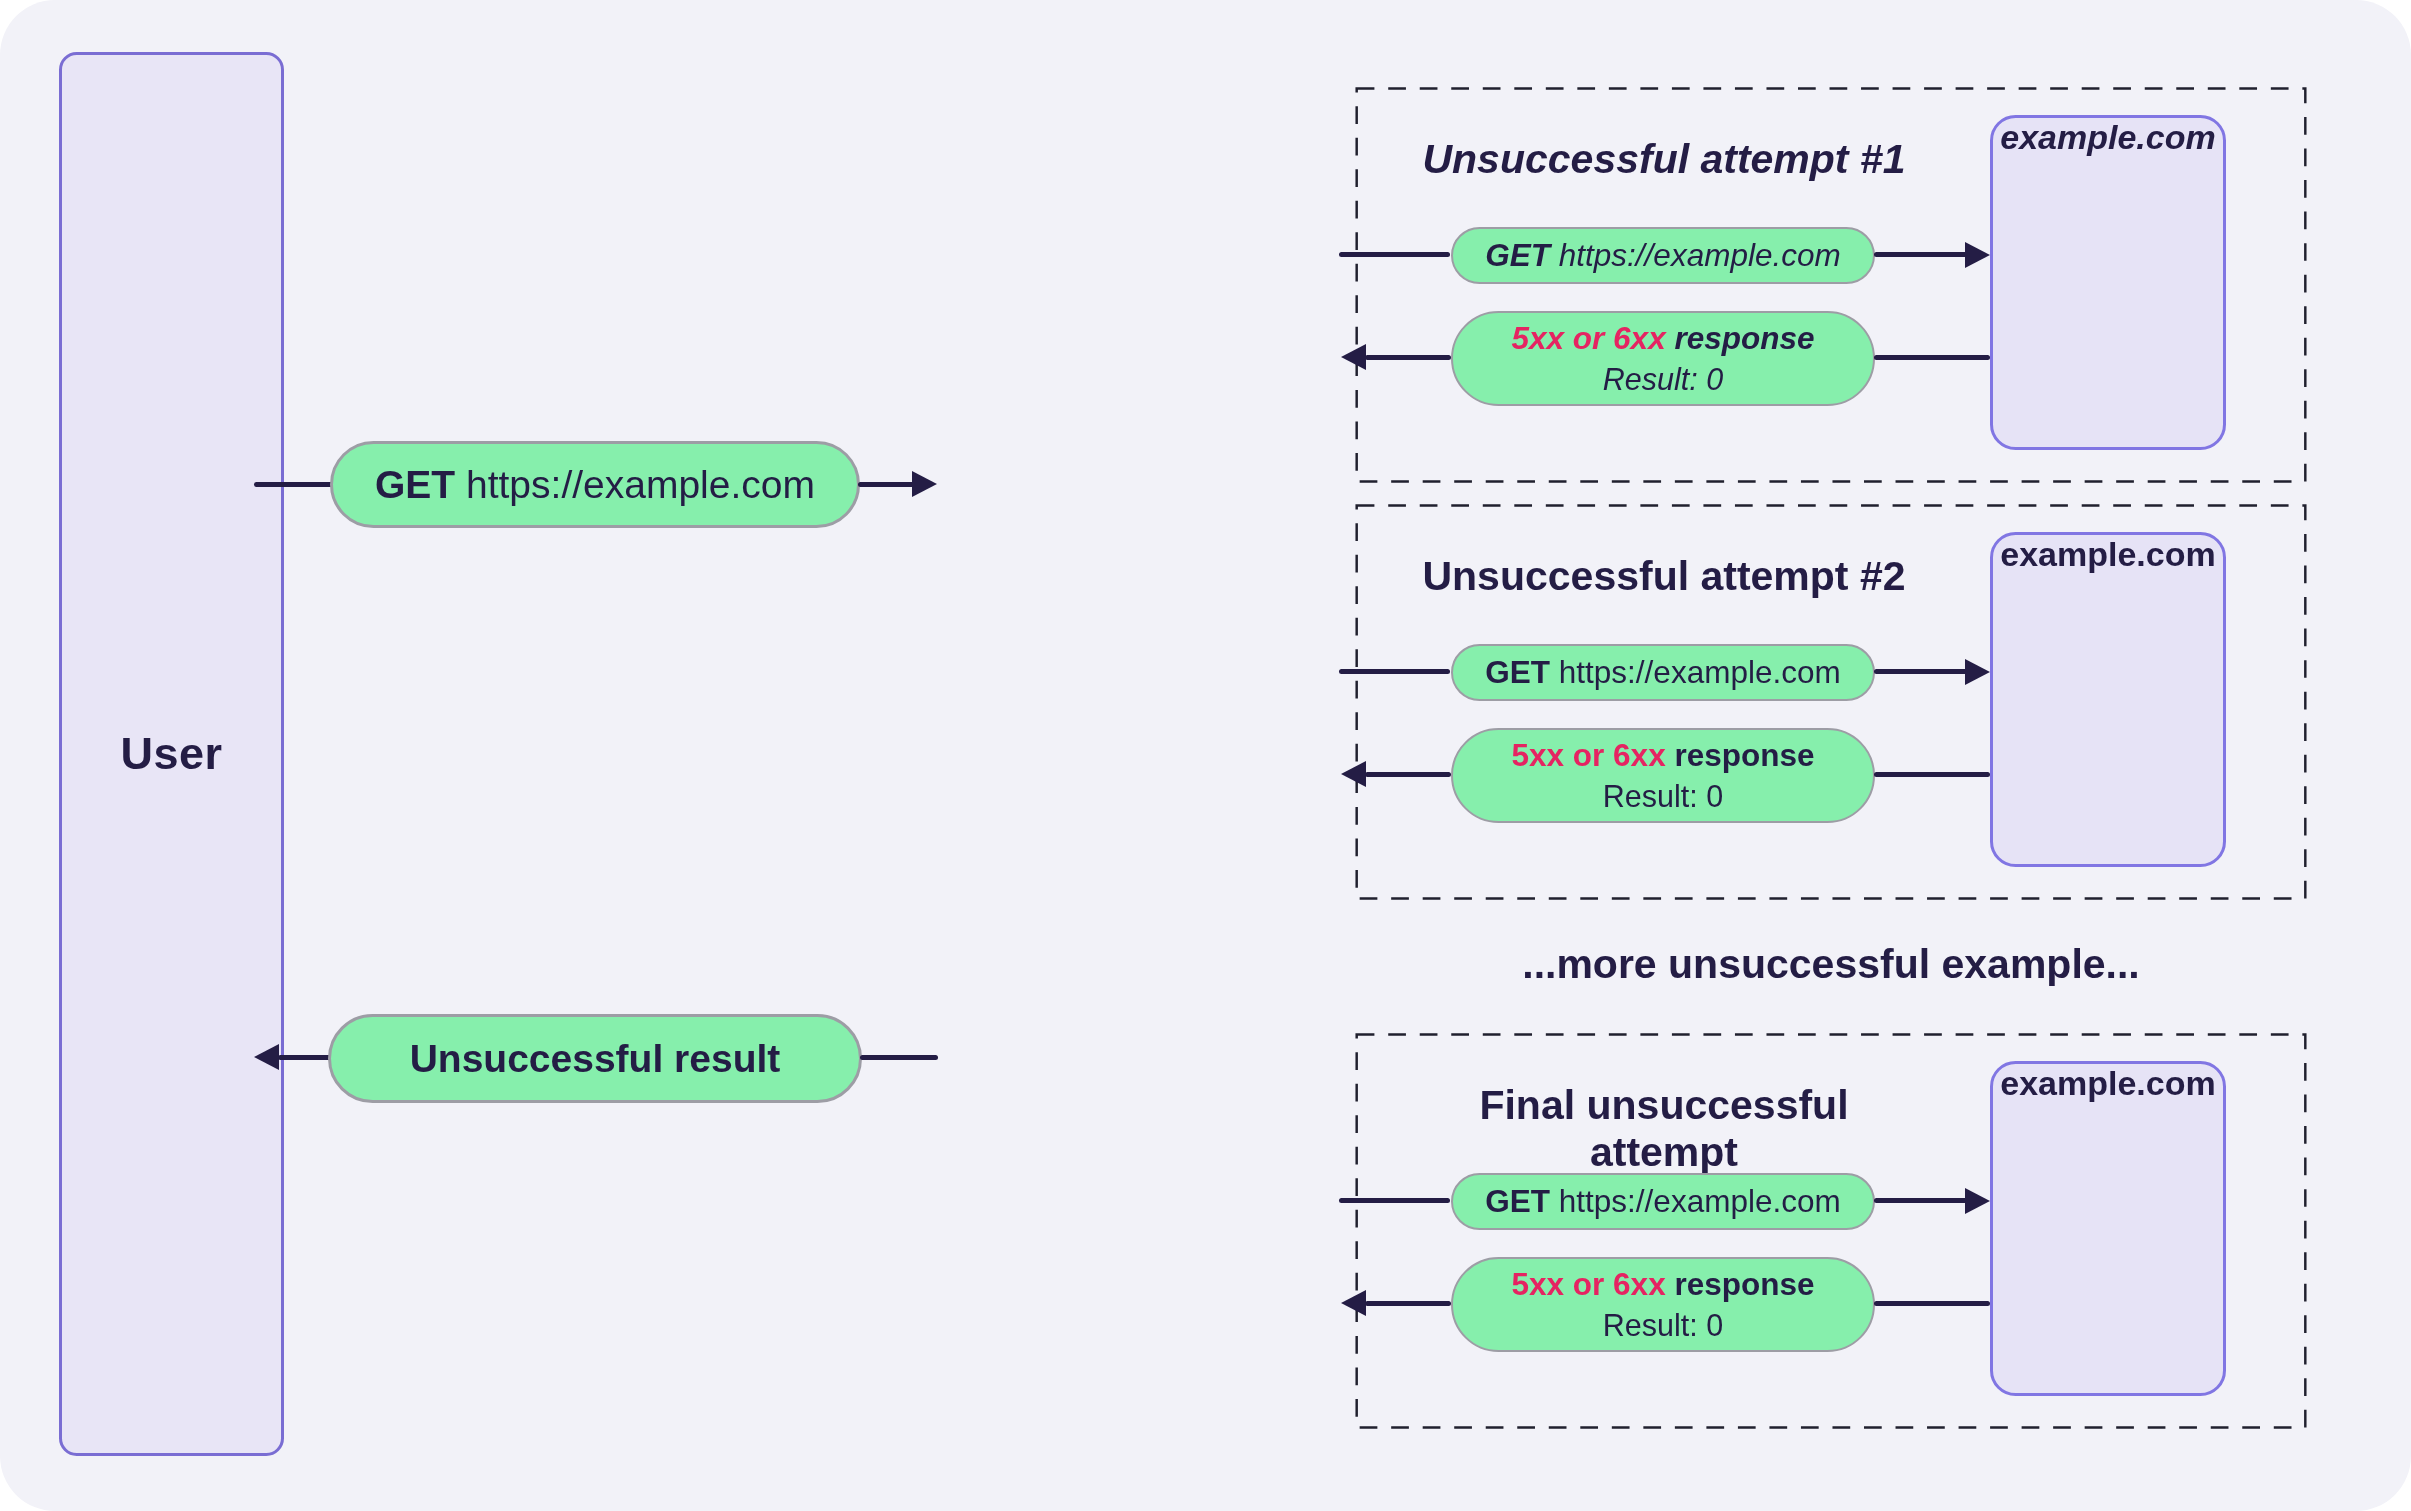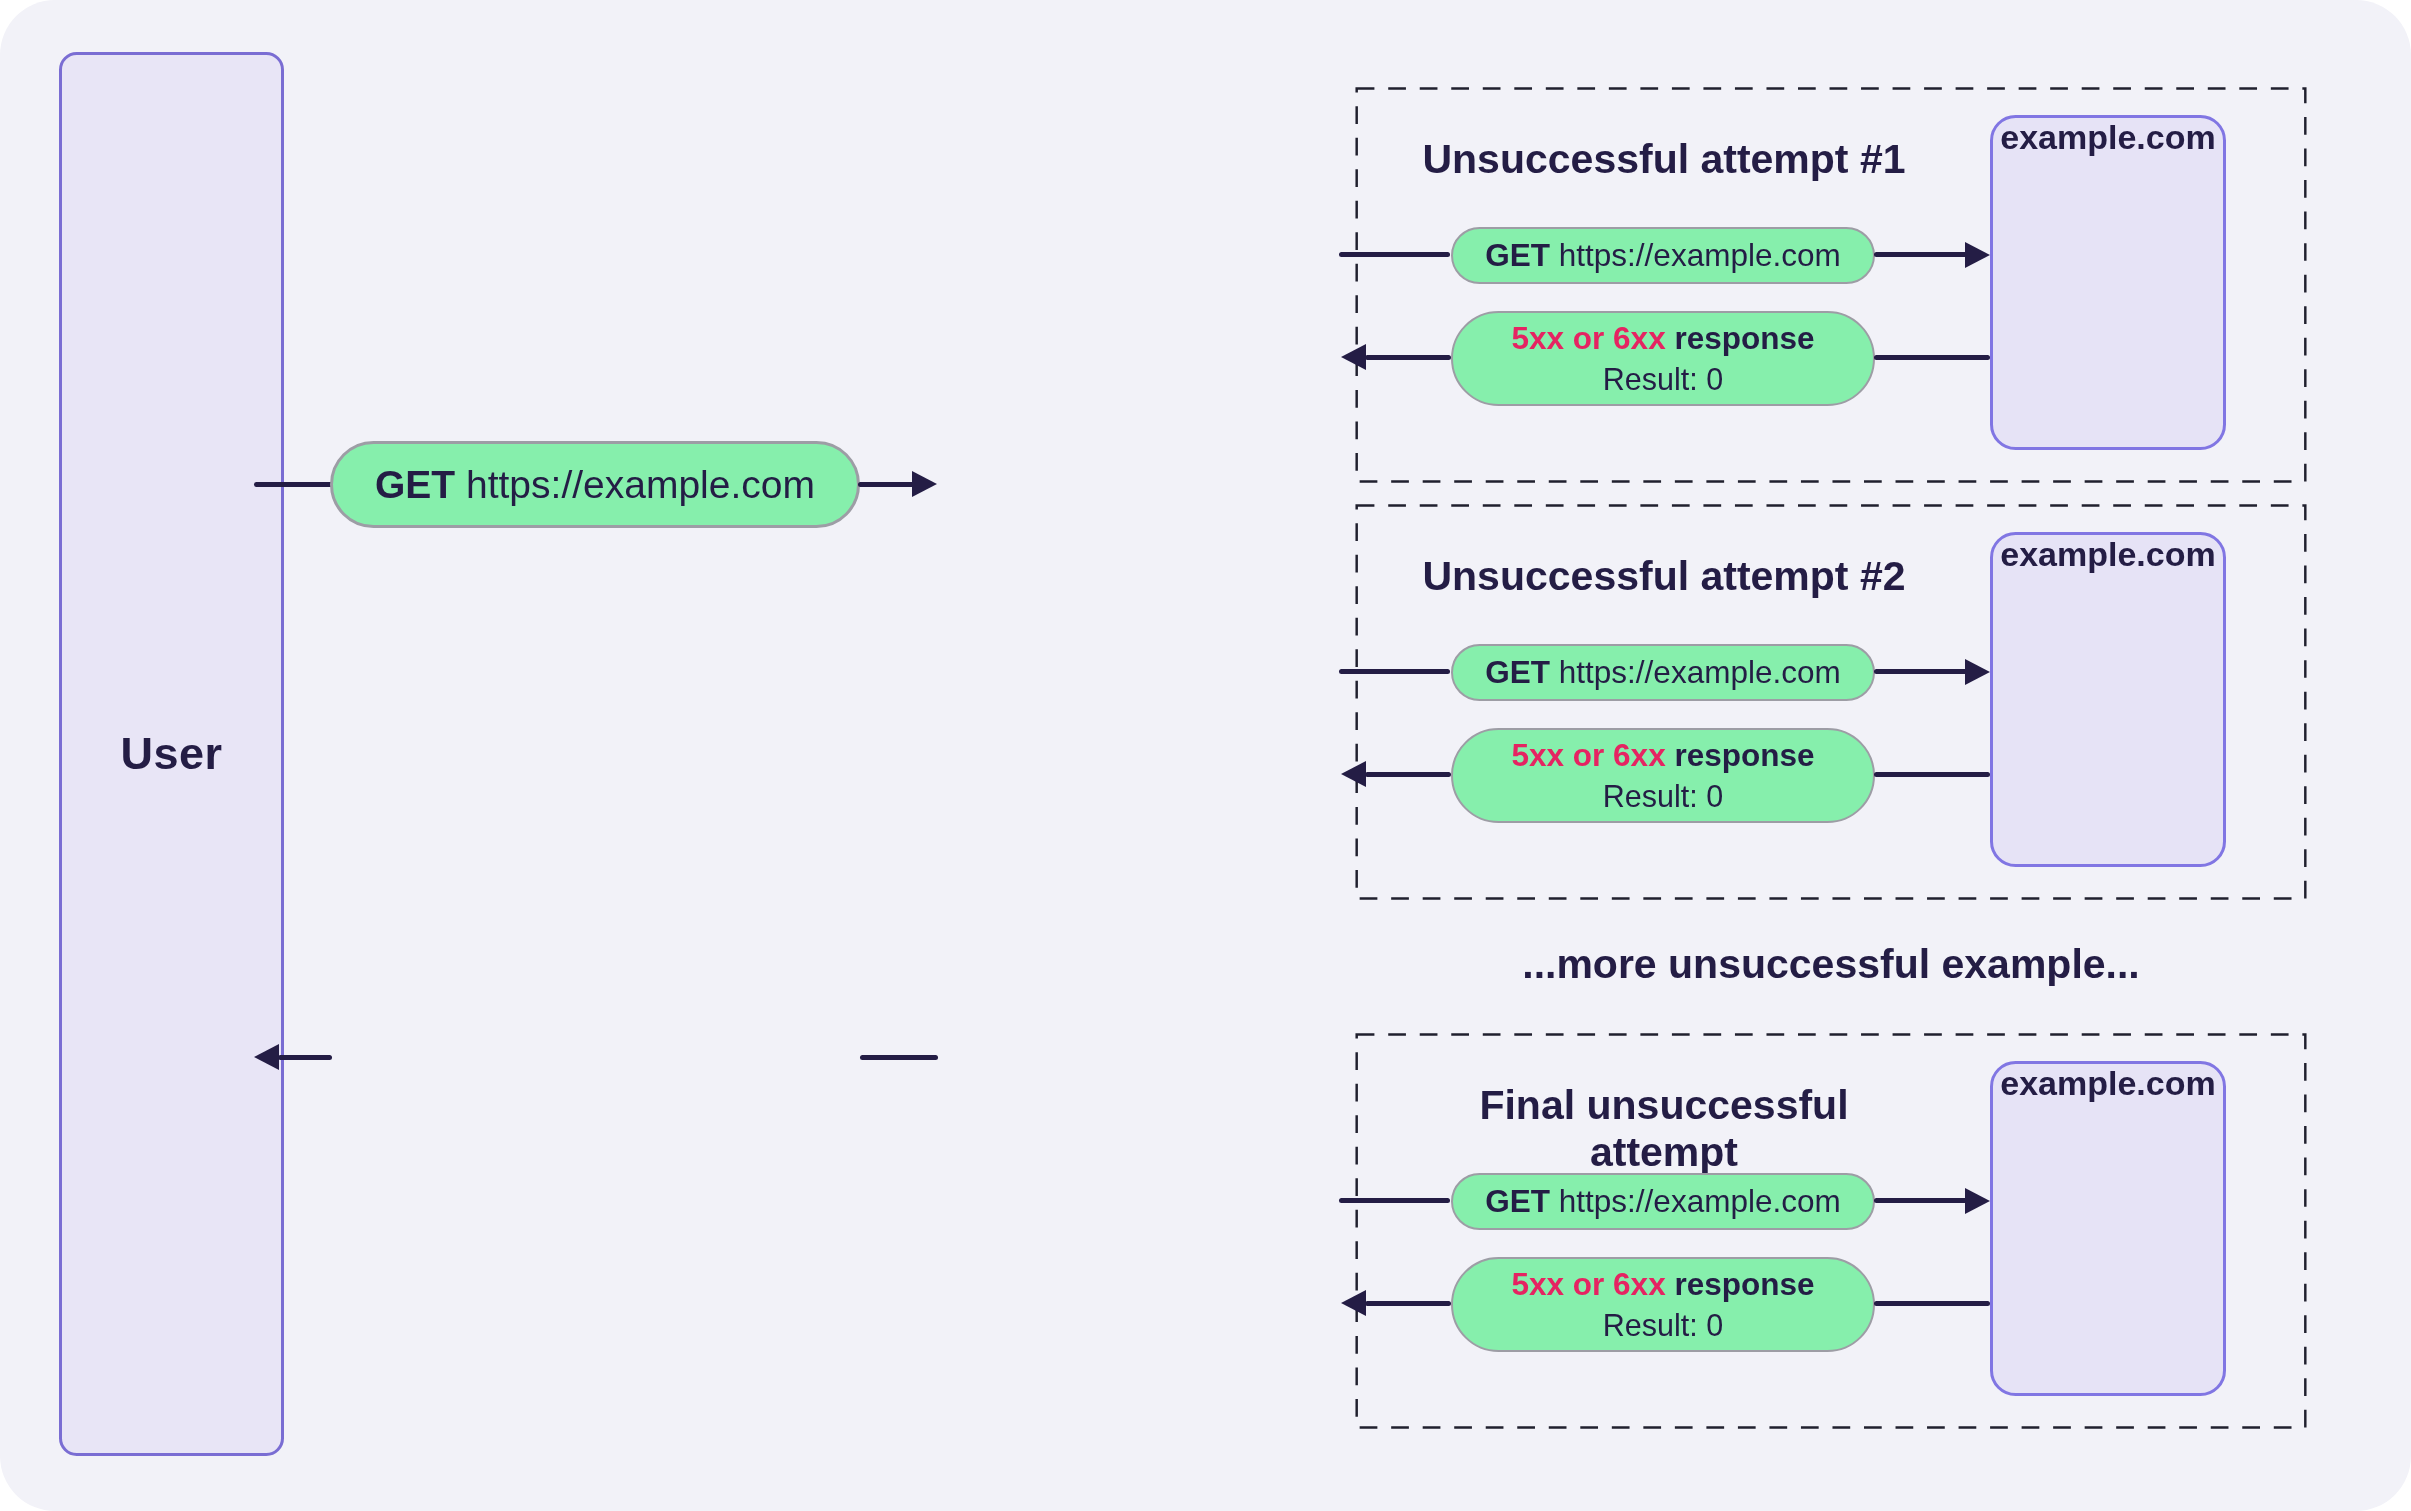--- a/index.html
+++ b/index.html
@@ -123,23 +123,26 @@
 
   <div class="h-line" style="left:254px; top:482px; width:79px;"></div>
   <div class="pill" style="left:330px; top:441px; width:530px; height:87px;">
     <div class="line1"><span class="method">GET</span><span> https://example.com</span></div>
   </div>
   <div class="h-line" style="left:858px; top:482px; width:57px;"></div>
   <div class="arrow-right" style="left:912px; top:471px;"></div>
 
   <div class="arrow-left" style="left:254px; top:1044px;"></div>
   <div class="h-line" style="left:278px; top:1055px; width:54px;"></div>
+  <div class="pill" style="left:328px; top:1014px; width:534px; height:89px;">
+    <div class="line1 bold-label">Unsuccessful result</div>
+  </div>
   <div class="h-line" style="left:860px; top:1055px; width:78px;"></div>
 
-  <div class="group" style="top:87px;">
+  <div class="group" style="top:87px;font-style:italic;">
     <svg class="dash" width="952" height="396" viewBox="0 0 966 402">
       <rect x="1.5" y="1.5" width="963" height="399" fill="none" stroke="#20202e" stroke-width="2.5" stroke-dasharray="18 14"></rect>
     </svg>
     <div class="group-title">Unsuccessful attempt #1</div>
     <div class="h-line" style="left:-15.8px; top:165px; width:111px;"></div>
     <div class="pill small" style="left:96px; top:140px; width:424px; height:57px;">
       <div class="line1"><span class="method">GET</span><span> https://example.com</span></div>
     </div>
     <div class="h-line" style="left:519px; top:165px; width:94px;"></div>
     <div class="arrow-right" style="left:610px; top:155px;"></div>

